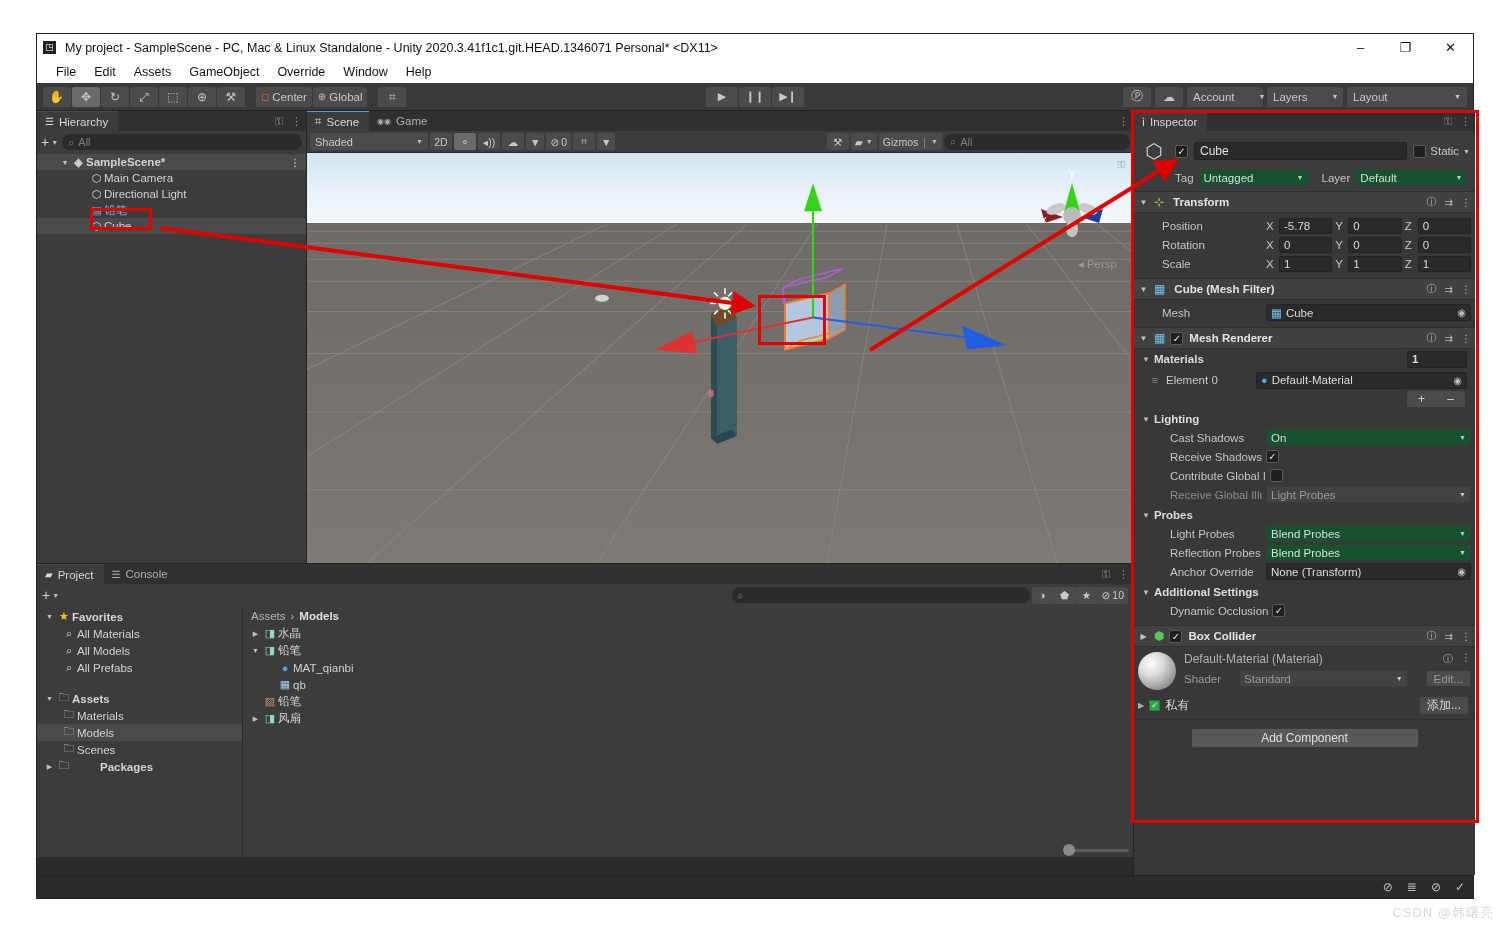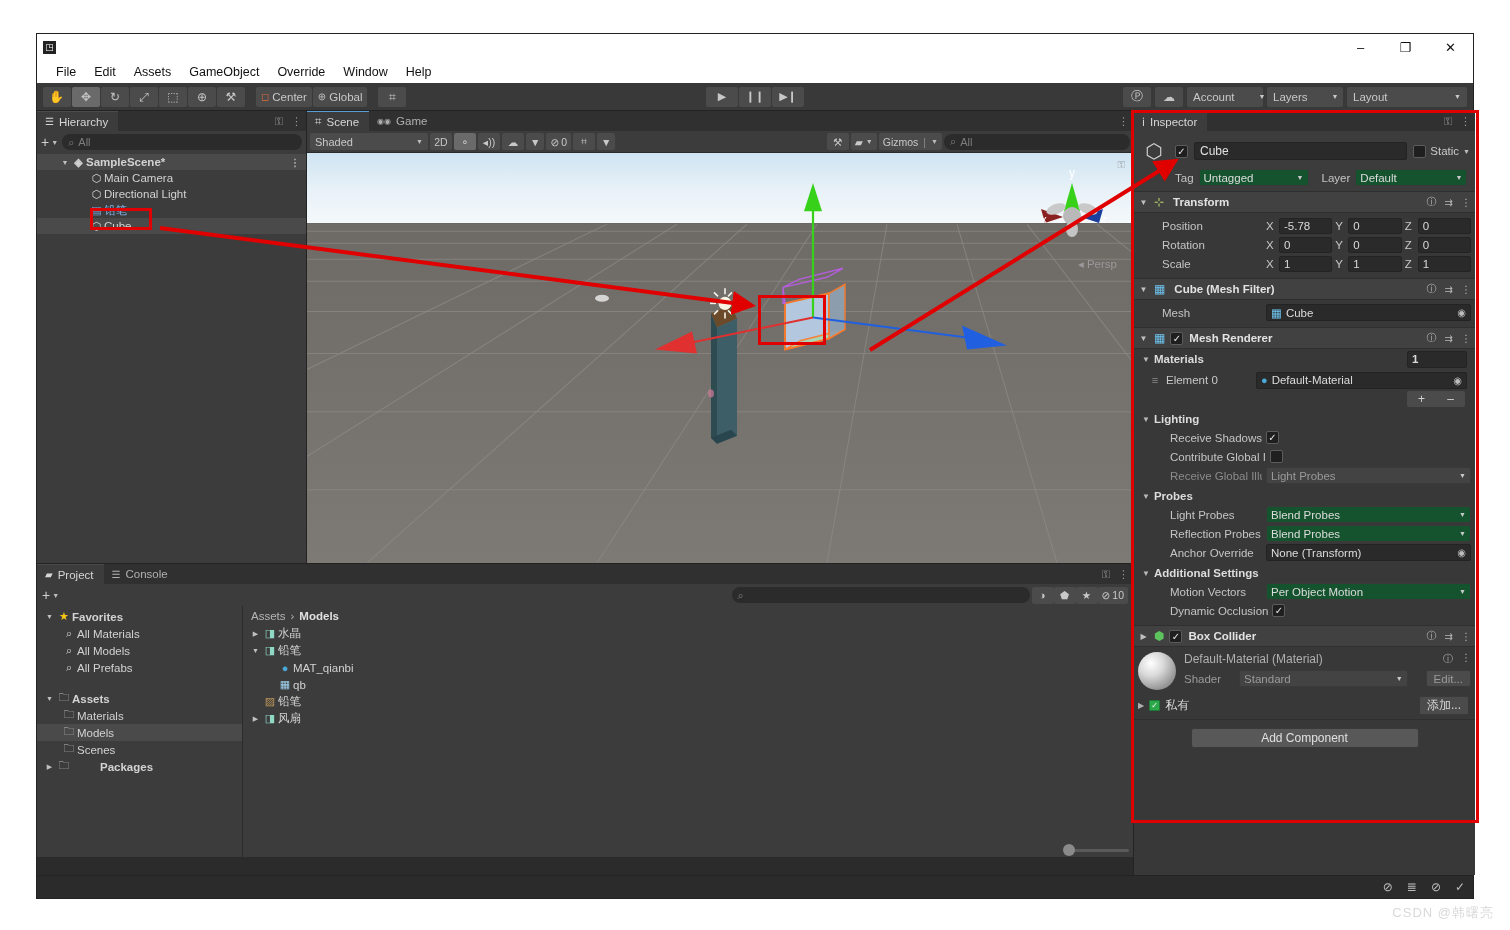--- a/index.html
+++ b/index.html
@@ -249,20 +249,21 @@
   .wm { position: absolute; right: 16px; bottom: 8px; color: #d9d9d9; font-size: 13px; letter-spacing: 1px; }
 </style>
 </head>
 <body>
 
 <div class="page">
   <div class="window">
 
     <div class="titlebar">
       <div class="title-icon">◳</div>
+      <div class="title-text">My project - SampleScene - PC, Mac &amp; Linux Standalone - Unity 2020.3.41f1c1.git.HEAD.1346071 Personal* &lt;DX11&gt;</div>
       <div class="win-btns">
         <div class="win-btn">–</div>
         <div class="win-btn">❐</div>
         <div class="win-btn close">✕</div>
       </div>
     </div>
 
     <div class="menubar">
       <div class="menu-item">File</div>
       <div class="menu-item">Edit</div>
@@ -779,20 +780,27 @@
                 <span>+</span>
                 <span>–</span>
               </div>
             </div>
 
             <div class="sub-head" style="margin-top:3px;">
               <span class="tri">▼</span>
               <span>Lighting</span>
             </div>
             <div class="frow">
+              <span class="fl ind">Cast Shadows</span>
+              <div class="drop" style="flex:1;">
+                <span>On</span>
+                <span class="arw">▼</span>
+              </div>
+            </div>
+            <div class="frow">
               <span class="fl ind" style="width:auto;">Receive Shadows</span>
               <div class="cb">✓</div>
             </div>
             <div class="frow">
               <span class="fl ind" style="width:auto;">Contribute Global I</span>
               <div class="cb off">✓</div>
             </div>
             <div class="frow">
               <span class="fl ind dim">Receive Global Illu</span>
               <div class="drop" style="flex:1;background:#434343;color:#999;">
@@ -823,27 +831,20 @@
               <span class="fl ind">Anchor Override</span>
               <div class="objfield">
                 <span class="lft">None (Transform)</span>
                 <span style="font-size:10px;color:#bdbdbd;">◉</span>
               </div>
             </div>
 
             <div class="sub-head" style="margin-top:2px;">
               <span class="tri">▼</span>
               <span>Additional Settings</span>
-            </div>
-            <div class="frow">
-              <span class="fl ind">Motion Vectors</span>
-              <div class="drop" style="flex:1;">
-                <span>Per Object Motion</span>
-                <span class="arw">▼</span>
-              </div>
             </div>
             <div class="frow">
               <span class="fl ind" style="width:auto;">Dynamic Occlusion</span>
               <div class="cb">✓</div>
             </div>
           </div>
 
           <div class="comp-head">
             <span class="tri">▶</span>
             <span style="font-size:12px;color:#5dc45d;">⬢</span>

